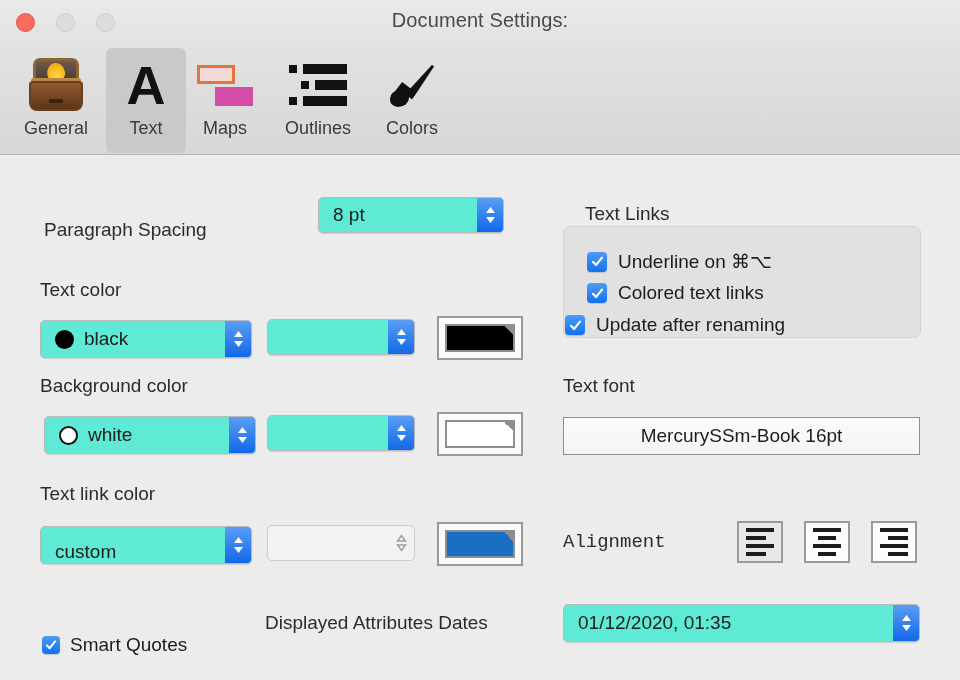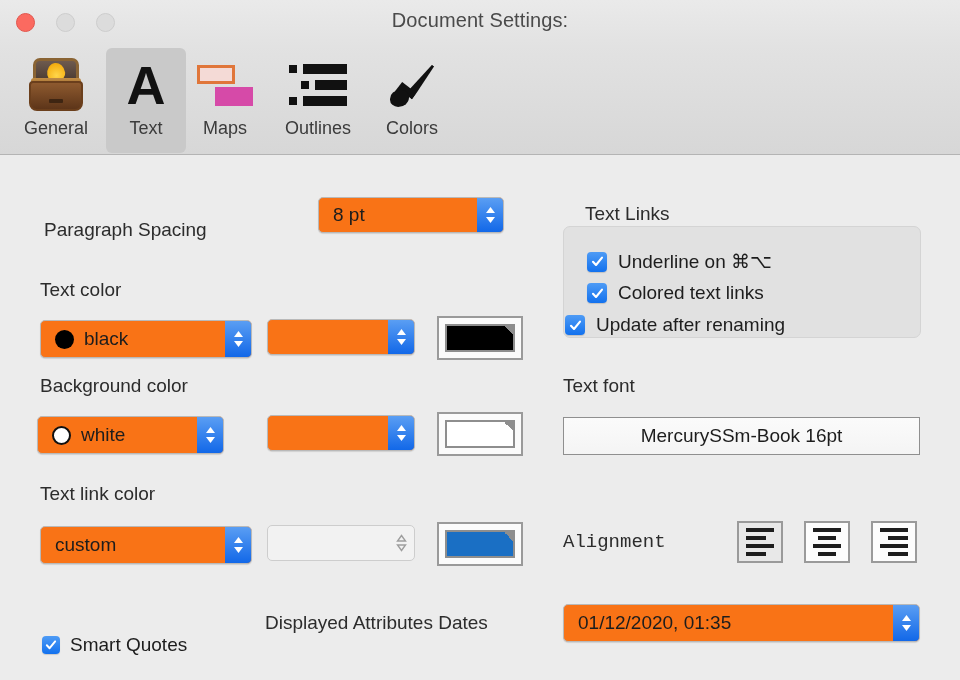--- a/index.html
+++ b/index.html
@@ -99,21 +99,21 @@
     border-radius: 55% 40% 60% 45%;
   }
 
   
   #content { position: absolute; left: 0; top: 156px; width: 960px; height: 524px; background: #ececec; }
   .lbl { position: absolute; font-size: 19px; color: #2c2c2c; white-space: nowrap; }
 
   
   .popup {
     position: absolute; display: flex; align-items: center;
-    background: #f97316; border: 1px solid #b9b9b9; border-radius: 5px;
+    background: #5eead4; border: 1px solid #b9b9b9; border-radius: 5px;
     box-shadow: 0 1px 1px rgba(0,0,0,0.12); overflow: hidden;
   }
   .popup .ptext {
     flex: 1 1 auto; font-size: 19px; color: #1d1d1d; padding-left: 14px;
     white-space: nowrap; overflow: hidden;
   }
   .popup .stepper {
     flex: 0 0 auto; width: 26px; align-self: stretch;
     background: linear-gradient(to bottom,#5a9ef3,#1268e8);
     display: flex; flex-direction: column; align-items: center; justify-content: center;
@@ -307,21 +307,21 @@
             <path d="M6.5 2 L11 8 L2 8 Z" fill="#fff"></path>
             <path d="M6.5 18 L11 12 L2 12 Z" fill="#fff"></path>
           </svg>
       </div>
     </div>
     <div class="colorwell" style="left:437px; top:160px; width:86px; height:44px;">
       <div class="inner" style="background:#000000;"></div>
     </div>
 
     <div class="lbl" style="left:40px; top:219px;">Background color</div>
-    <div class="popup" style="left:37px; top:260px; width:187px; height:38px;">
+    <div class="popup" style="left:44px; top:260px; width:212px; height:38px;">
       <div class="swatch-dot hollow"></div>
       <div class="ptext has-dot">white</div>
       <div class="stepper">
         <svg width="13" height="20" viewBox="0 0 13 20">
             <path d="M6.5 2 L11 8 L2 8 Z" fill="#fff"></path>
             <path d="M6.5 18 L11 12 L2 12 Z" fill="#fff"></path>
           </svg>
       </div>
     </div>
     <div class="popup" style="left:267px; top:259px; width:148px; height:36px;">
@@ -336,21 +336,21 @@
     <div class="colorwell" style="left:437px; top:256px; width:86px; height:44px;">
       <div class="inner" style="background:#ffffff;"></div>
     </div>
 
     <div class="lbl" style="left:563px; top:219px;">Text font</div>
     <div class="pushbtn" style="left:563px; top:261px; width:357px; height:38px;">
       <span>MercurySSm-Book 16pt</span>
     </div>
 
     <div class="lbl" style="left:40px; top:327px;">Text link color</div>
-    <div class="popup" style="left:40px; top:370px; width:212px; height:38px;">
+    <div class="popup" style="left:40px; top:370px; width:212px; height:38px;align-items:flex-end;">
       <div class="ptext">custom</div>
       <div class="stepper">
         <svg width="13" height="20" viewBox="0 0 13 20">
             <path d="M6.5 2 L11 8 L2 8 Z" fill="#fff"></path>
             <path d="M6.5 18 L11 12 L2 12 Z" fill="#fff"></path>
           </svg>
       </div>
     </div>
     <div class="popup disabled" style="left:267px; top:369px; width:148px; height:36px;">
       <div class="ptext"></div>

